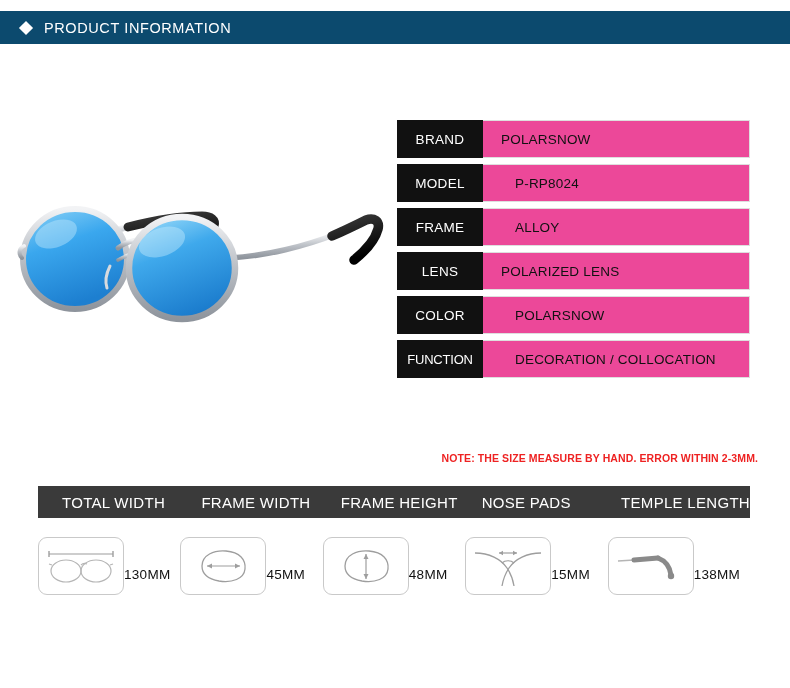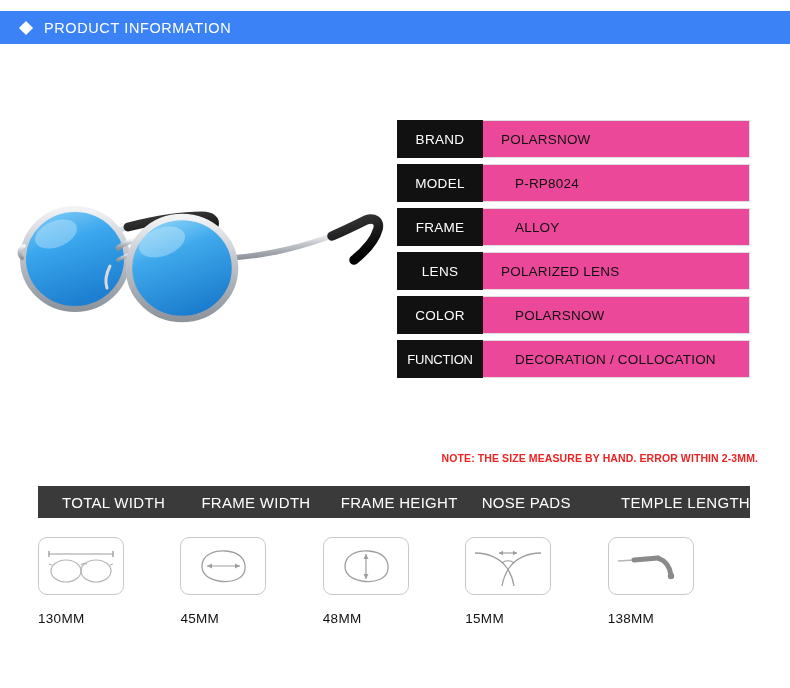--- a/index.html
+++ b/index.html
@@ -15,21 +15,21 @@
     overflow: hidden;
   }
 
   
   .header-bar {
     position: absolute;
     left: 0;
     top: 11px;
     width: 790px;
     height: 33px;
-    background: #3b82f6;
+    background: #0c4a6e;
     display: flex;
     align-items: center;
   }
   .header-diamond {
     width: 10px;
     height: 10px;
     background: #ffffff;
     transform: rotate(45deg);
     margin-left: 21px;
     flex: none;
@@ -133,22 +133,21 @@
     box-sizing: border-box;
     white-space: nowrap;
   }
   .measure-body {
     display: flex;
     margin-top: 19px;
   }
   .measure-col {
     flex: 1;
     display: flex;
-    flex-direction: column;
-    align-items: flex-start;
+    align-items: center;
   }
   .icon-box {
     width: 86px;
     height: 58px;
     border: 1px solid #c9c9c9;
     border-radius: 9px;
     box-sizing: border-box;
     display: flex;
     align-items: center;
     justify-content: center;

